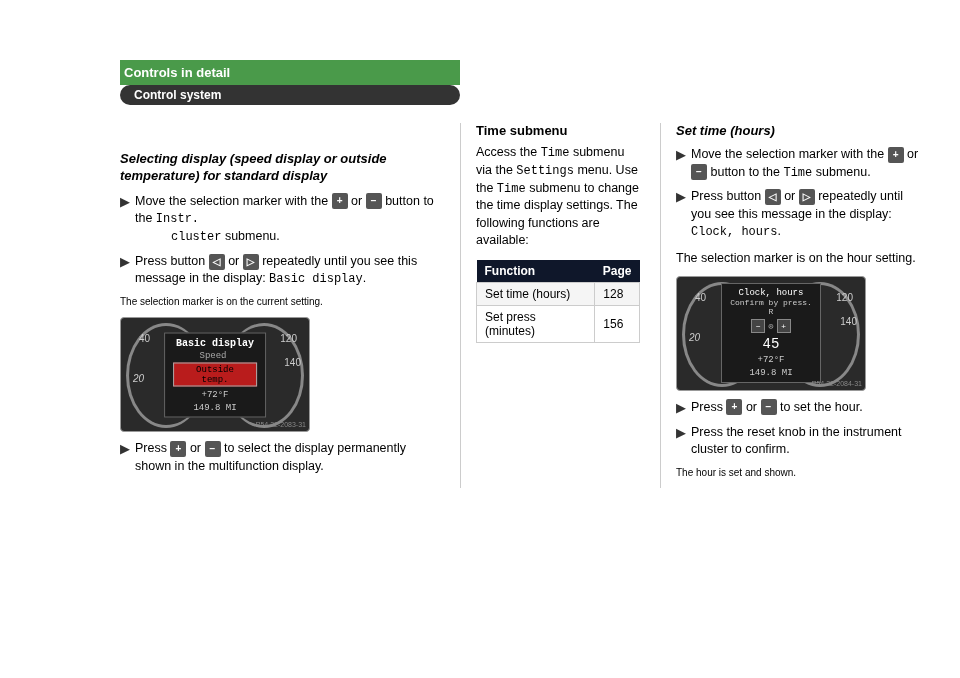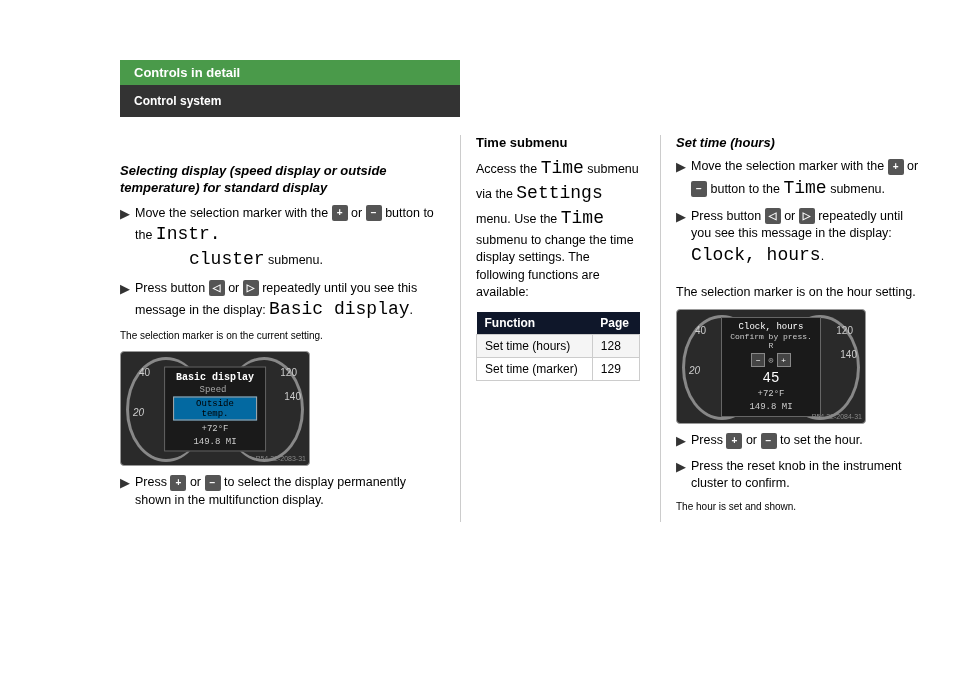--- a/index.html
+++ b/index.html
@@ -19,34 +19,35 @@
       background: #fff;
       position: relative;
     }
 
     
     .header-green {
       background: #4a9a4a;
       color: #fff;
       font-weight: bold;
       font-size: 13px;
-      padding: 5px 14px;
+      padding: 5px 4px;
       width: 340px;
       margin-left: 120px;
       margin-top: 60px;
     }
 
     .header-subline {
       background: #333;
       color: #fff;
       font-size: 12px;
       font-weight: bold;
-      padding: 9px 14px;
+      padding: 3px 14px;
       width: 340px;
       margin-left: 120px;
+      border-radius: 10px;
     }
 
     
     .content-area {
       display: flex;
       margin-left: 120px;
       margin-top: 18px;
       width: 820px;
     }
 
@@ -116,21 +117,21 @@
       line-height: 16px;
       border-radius: 2px;
       vertical-align: middle;
     }
 
     .inline-btn-plus { background: #555; }
     .inline-btn-minus { background: #555; }
 
     code, .mono {
       font-family: 'Courier New', monospace;
-      font-size: 18px;
+      font-size: 12px;
     }
 
     .note-text {
       font-size: 10px;
       margin-top: 5px;
       margin-bottom: 8px;
       line-height: 1.4;
       padding-left: 0;
     }
 
@@ -200,21 +201,21 @@
     }
 
     .dash-row {
       display: flex;
       align-items: center;
       justify-content: center;
       margin-top: 2px;
     }
 
     .dash-item-highlighted {
-      background: #0369a1;
+      background: #b91c1c;
       color: #000;
       padding: 1px 22px;
       font-size: 9px;
       font-family: 'Courier New', monospace;
       border: 1px solid #aaa;
     }
 
     .dash-speed-label {
       color: #aaa;
       font-size: 9px;
@@ -305,21 +306,21 @@
     }
 
     .submenu-text {
       font-size: 12.5px;
       line-height: 1.4;
       margin-bottom: 8px;
     }
 
     .selection-note {
       font-size: 12.5px;
-      margin-top: 16px;
+      margin-top: 9px;
       line-height: 1.4;
     }
 
     .dash-clock-title {
       color: #fff;
       font-size: 9px;
       font-family: 'Courier New', monospace;
       text-align: center;
       display: block;
     }
@@ -421,22 +422,22 @@
             <th>Function</th>
             <th>Page</th>
           </tr>
         </thead>
         <tbody>
           <tr>
             <td>Set time (hours)</td>
             <td>128</td>
           </tr>
           <tr>
-            <td>Set time (marker)</td>
-            <td>129</td>
+            <td>Set press (minutes)</td>
+            <td>156</td>
           </tr>
         </tbody>
       </table>
     </div>
 
     <div class="right-col">
       <div class="section-title-right">Set time (hours)</div>
 
       <div class="bullet-item">
         <span class="bullet-arrow">▶</span>

